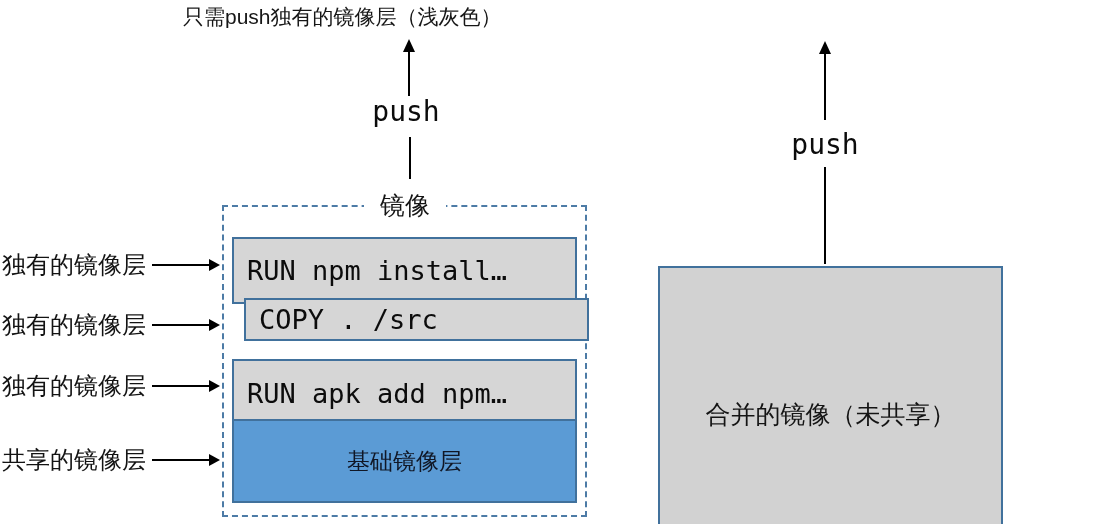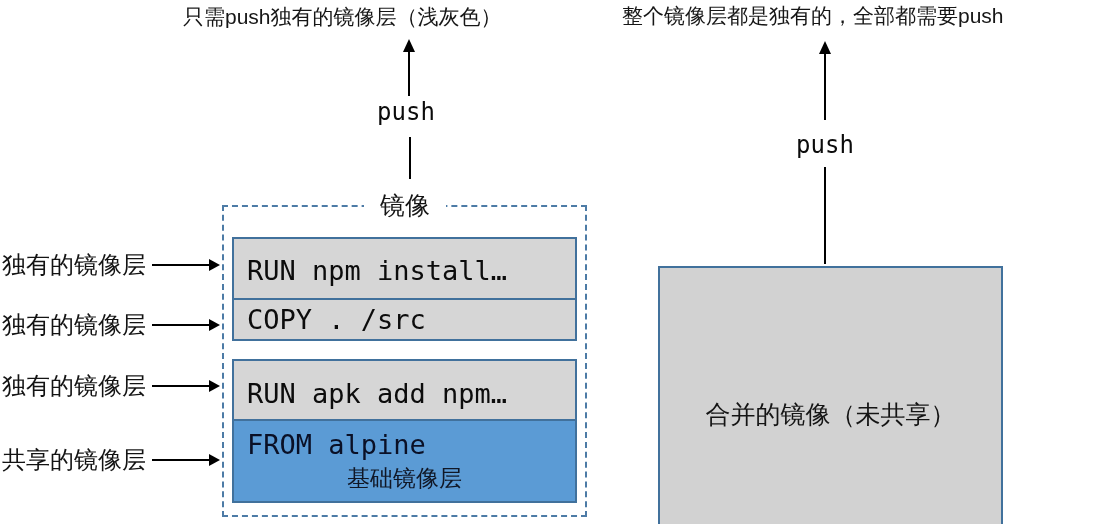--- a/index.html
+++ b/index.html
@@ -16,21 +16,21 @@
     position: absolute;
     font-size: 21px;
     line-height: 30px;
     white-space: nowrap;
     color: #161616;
   }
   .push {
     position: absolute;
     transform: translateX(-50%);
     font-family: "DejaVu Sans Mono", monospace;
-    font-size: 24px;
+    font-size: 28px;
     line-height: 32px;
     color: #0b0b0b;
   }
   .line-v {
     position: absolute;
     width: 2px;
     background: #000;
   }
   .line-v.head::before {
     content: "";
@@ -136,28 +136,27 @@
   <div class="push" style="left:406px; top:96px;">push</div>
 
   <div class="line-v" style="left:409px; top:137px; height:42px;"></div>
 
   <div class="dashed-box"></div>
   <div class="box-title">镜像</div>
 
   <div class="layer" style="top:237px; height:67px;">
     <span>RUN npm install…</span>
   </div>
-  <div class="layer" style="top:298px; height:43px;">
+  <div class="layer" style="top:298px; height:43px;margin-left:12px;">
     <span>COPY . /src</span>
   </div>
   <div class="layer" style="top:359px; height:68px;">
     <span>RUN apk add npm…</span>
   </div>
   <div class="layer blue" style="top:419px; height:84px;">
-    <span>FROM alpine</span>
     <span class="sub">基础镜像层</span>
   </div>
 
   <div class="side-label" style="top:251px;">
     <span class="lbl">独有的镜像层</span>
     <span class="shaft"></span>
     <span class="head"></span>
   </div>
   <div class="side-label" style="top:311px;">
     <span class="lbl">独有的镜像层</span>
@@ -168,21 +167,20 @@
     <span class="lbl">独有的镜像层</span>
     <span class="shaft"></span>
     <span class="head"></span>
   </div>
   <div class="side-label" style="top:446px;">
     <span class="lbl">共享的镜像层</span>
     <span class="shaft"></span>
     <span class="head"></span>
   </div>
 
-  <div class="caption" style="left:622px; top:1px;">整个镜像层都是独有的，全部都需要push</div>
 
   <div class="line-v head" style="left:824px; top:53px; height:67px;"></div>
 
   <div class="push" style="left:825px; top:129px;">push</div>
 
   <div class="line-v" style="left:824px; top:167px; height:97px;"></div>
 
   <div class="merged-box">
     <span>合并的镜像（未共享）</span>
   </div>

